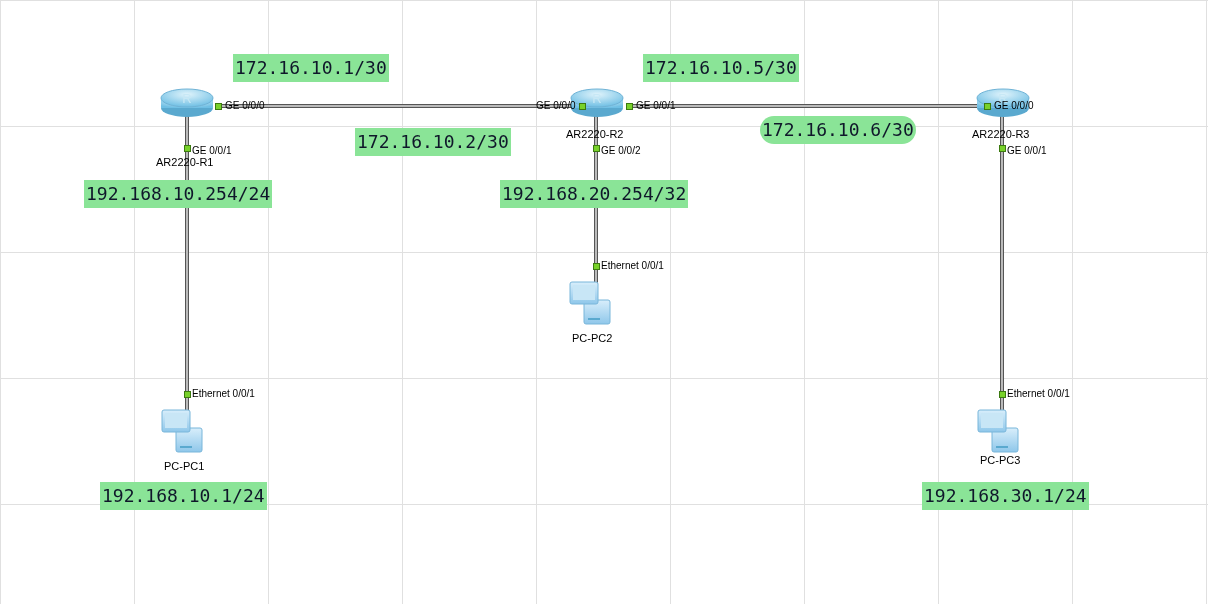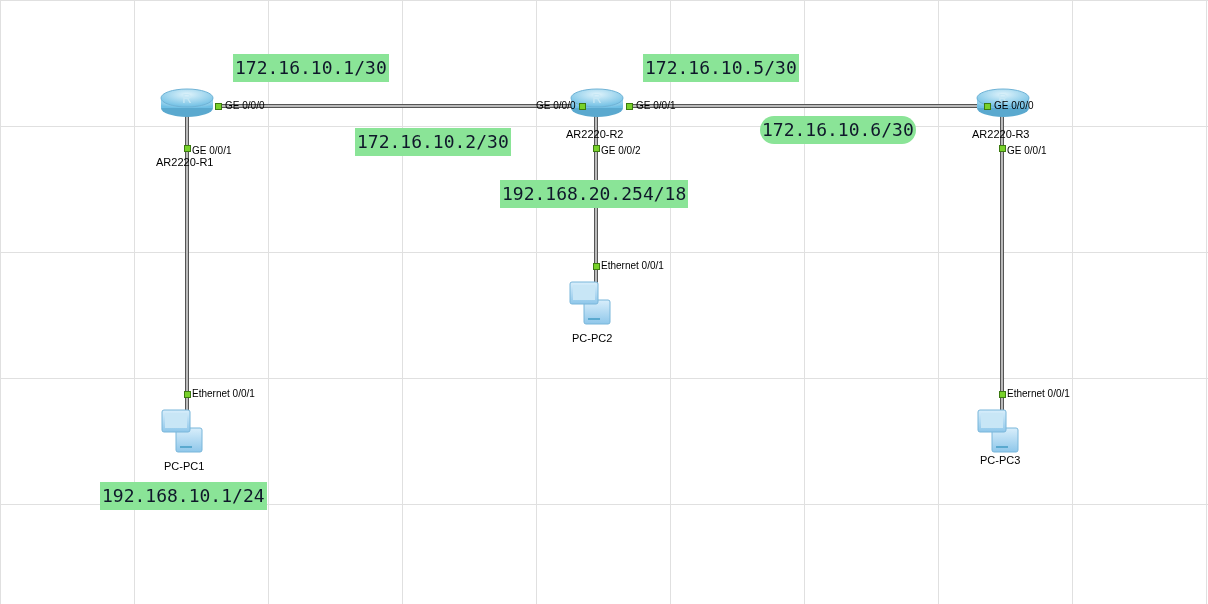--- a/index.html
+++ b/index.html
@@ -129,16 +129,18 @@
   </div>
   <div class="port" style="left:999px;top:391px;"></div>
   <div class="ilabel" style="left:1007px;top:388px;">Ethernet 0/0/1</div>
   <div class="dlabel" style="left:980px;top:454px;">PC-PC3</div>
 
   <div class="ip" style="left:233px;top:54px;">172.16.10.1/30</div>
   <div class="ip" style="left:355px;top:128px;">172.16.10.2/30</div>
   <div class="ip" style="left:643px;top:54px;">172.16.10.5/30</div>
   <div class="ip" style="left:760px;top:116px;border-radius:14px;">172.16.10.6/30</div>
 
-  <div class="ip" style="left:500px;top:180px;">192.168.20.254/18</div>
+  <div class="ip" style="left:84px;top:180px;">192.168.10.254/24</div>
+  <div class="ip" style="left:500px;top:180px;">192.168.20.254/32</div>
 
   <div class="ip" style="left:100px;top:482px;">192.168.10.1/24</div>
+  <div class="ip" style="left:922px;top:482px;">192.168.30.1/24</div>
 </div>
 
 </body></html>

